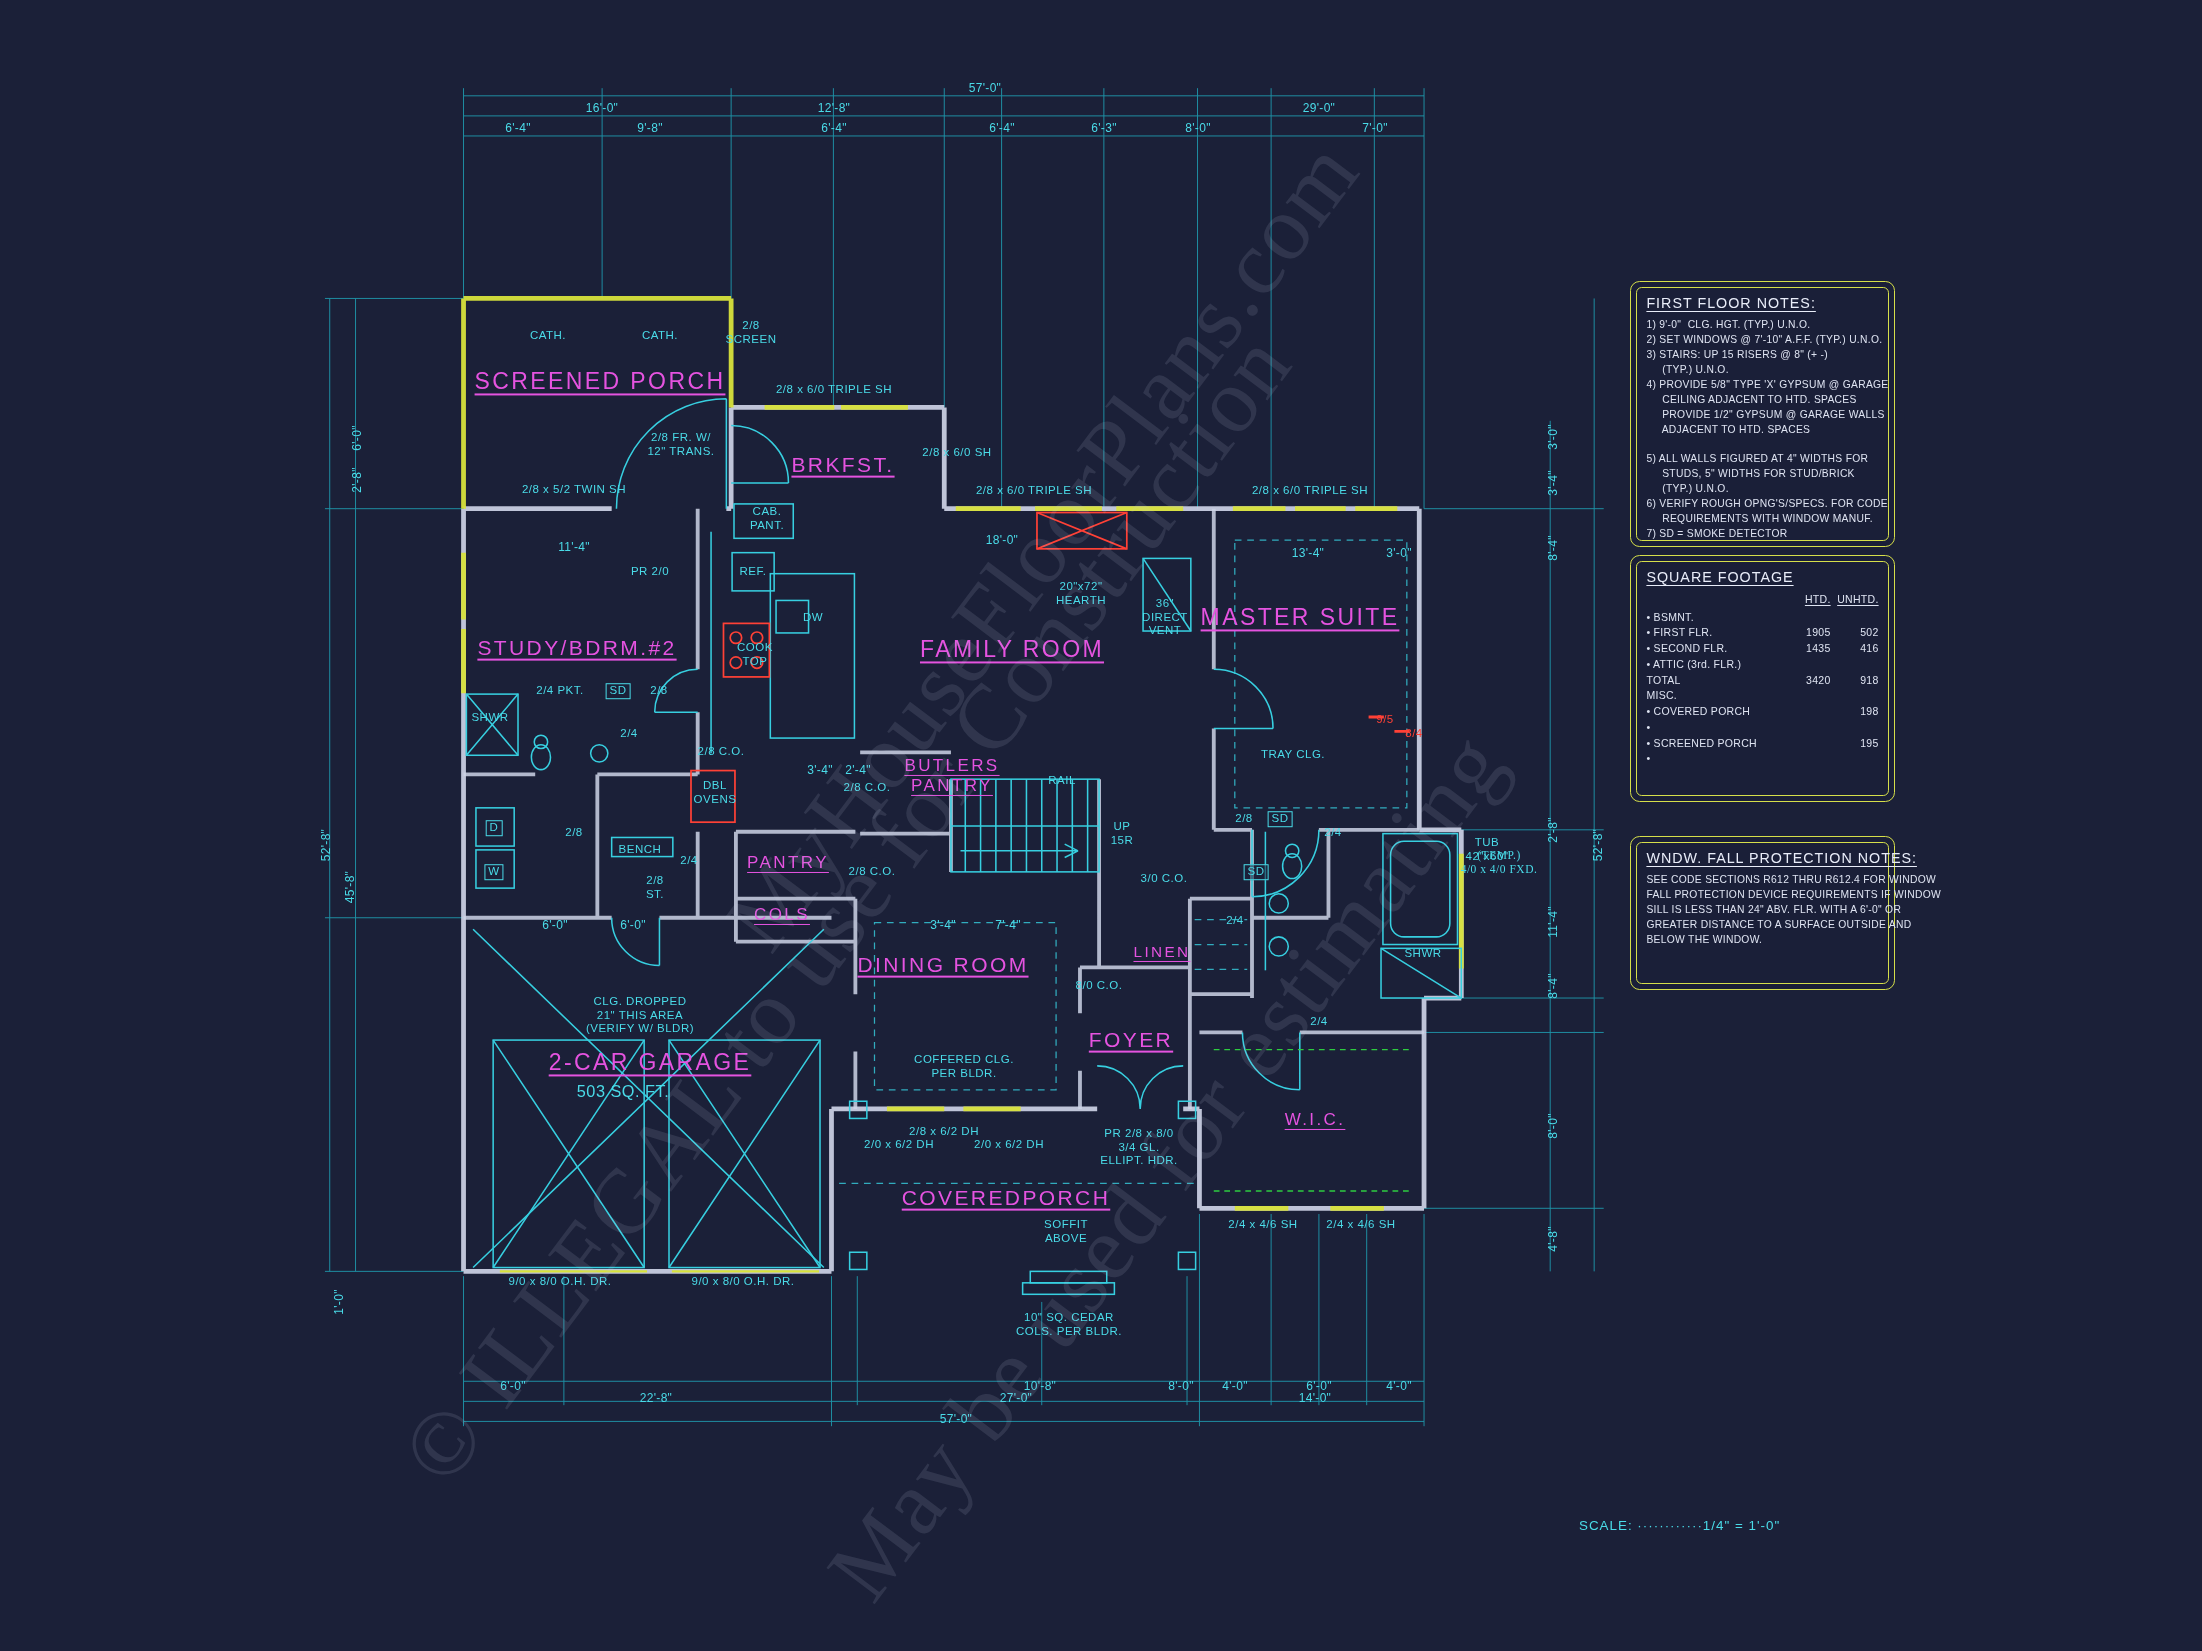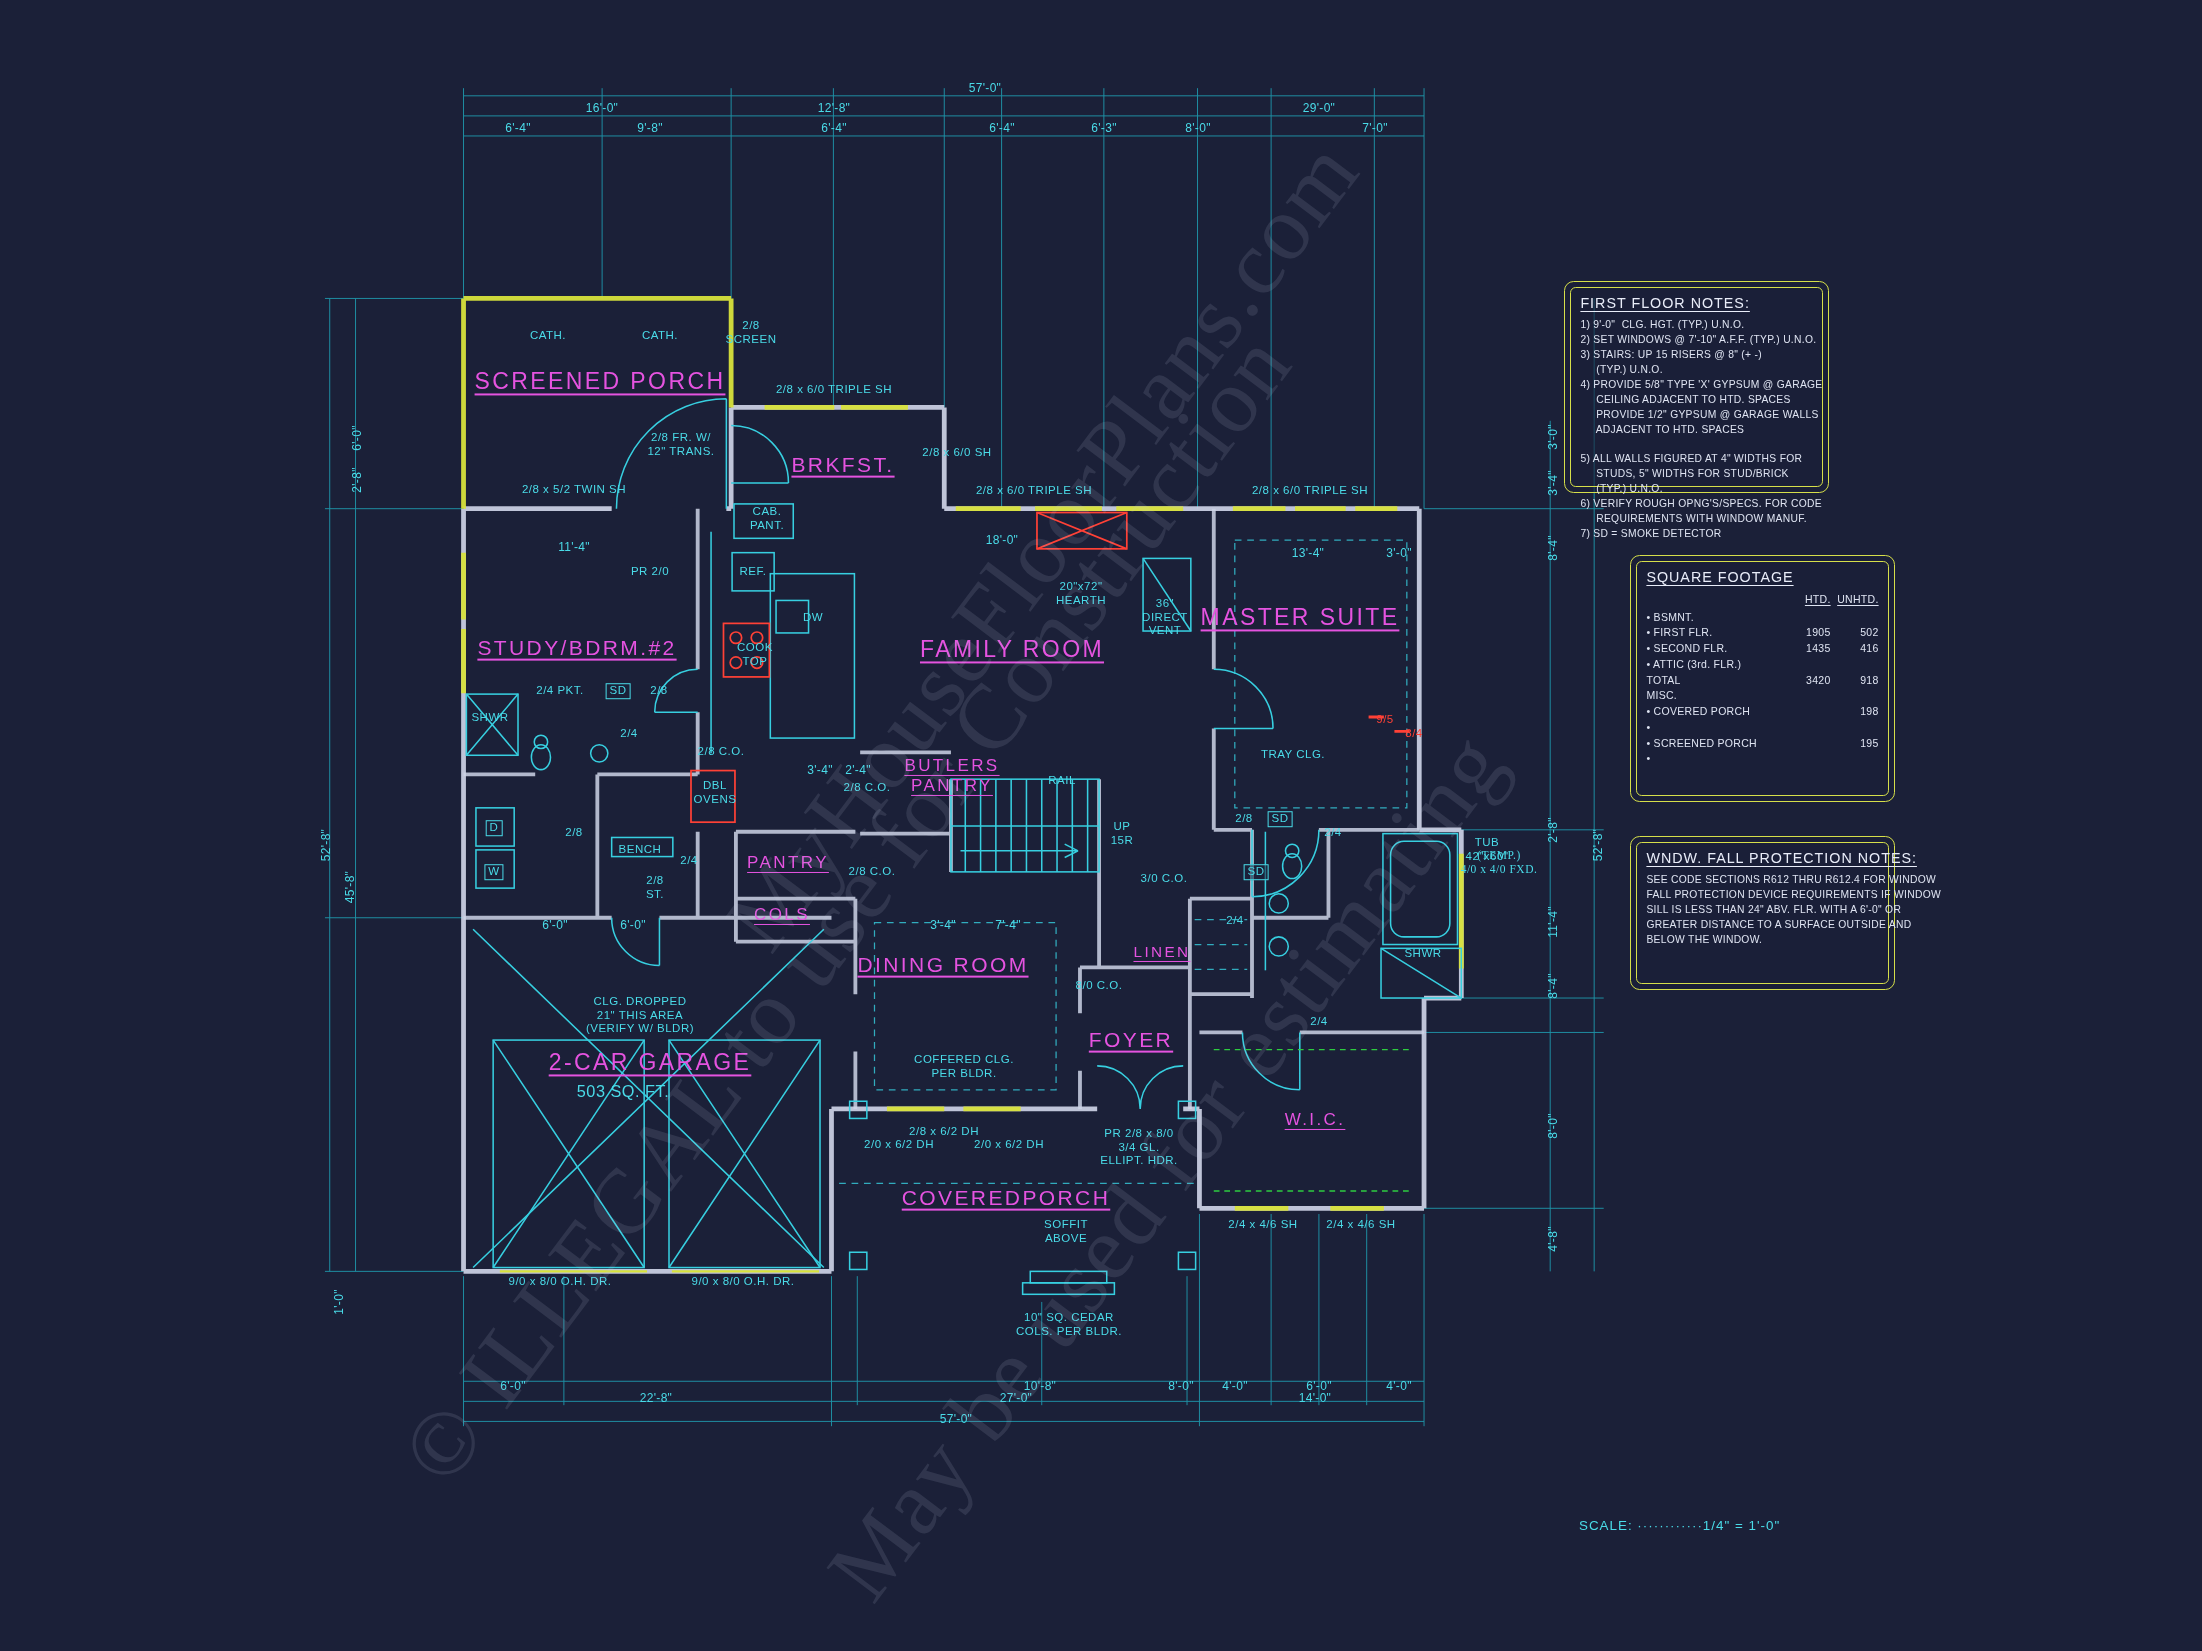--- a/index.html
+++ b/index.html
@@ -308,21 +308,21 @@
       <div class="pl dim" style="left: 1308px; top: 553px;">13'-4"</div>
       <div class="pl dim" style="left: 1399px; top: 553px;">3'-0"</div>
       <div class="pl dim" style="left: 820px; top: 770px;">3'-4"</div>
       <div class="pl dim" style="left: 858px; top: 770px;">2'-4"</div>
       <div class="pl dim" style="left: 555px; top: 925px;">6'-0"</div>
       <div class="pl dim" style="left: 633px; top: 925px;">6'-0"</div>
       <div class="pl dim" style="left: 943px; top: 925px;">3'-4"</div>
       <div class="pl dim" style="left: 1008px; top: 925px;">7'-4"</div>
     </div>
 
-<div class="notebox" style="left:1564px;top:281px;width:265px;height:212px">
+<div class="notebox" style="left:1630px;top:281px;width:265px;height:266px">
   <div class="inner">
     <div class="nb-title">FIRST FLOOR NOTES:</div>
     <div>
           <div class="nb-line">1) 9'-0"  CLG. HGT. (TYP.) U.N.O.</div>
           <div class="nb-line">2) SET WINDOWS @ 7'-10" A.F.F. (TYP.) U.N.O.</div>
           <div class="nb-line">3) STAIRS: UP 15 RISERS @ 8" (+ -)</div>
           <div class="nb-line">     (TYP.) U.N.O.</div>
           <div class="nb-line">4) PROVIDE 5/8" TYPE 'X' GYPSUM @ GARAGE</div>
           <div class="nb-line">     CEILING ADJACENT TO HTD. SPACES</div>
           <div class="nb-line">     PROVIDE 1/2" GYPSUM @ GARAGE WALLS</div>

